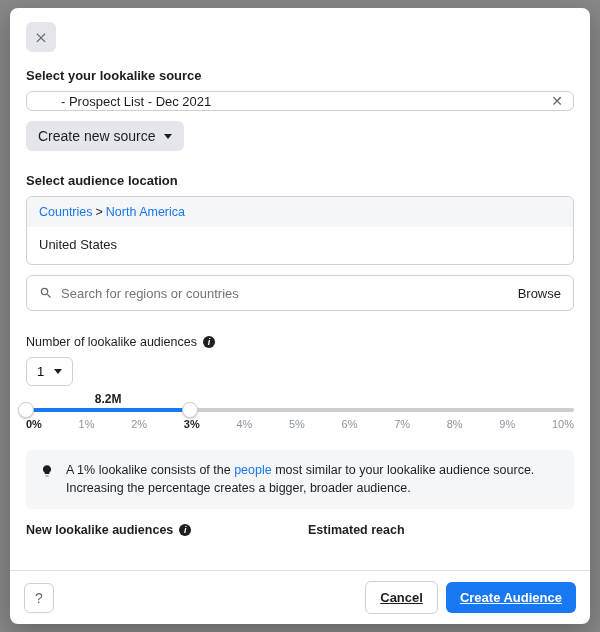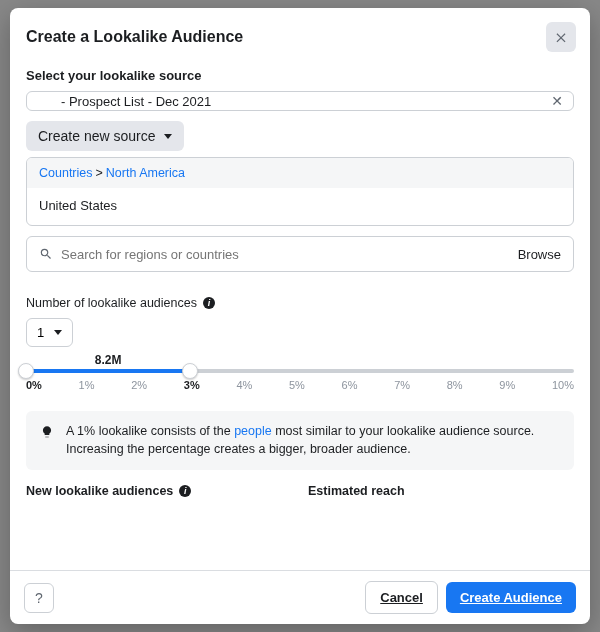--- a/index.html
+++ b/index.html
@@ -62,40 +62,40 @@
   .btn { padding: 8px 14px; border-radius: 6px; font-size: 13px; font-weight: 600; cursor: pointer; border: none; text-decoration: underline; }
   .btn-cancel { background: #fff; border: 1px solid #ccd0d5; color: #1c1e21; }
   .btn-primary { background: #1877f2; color: #fff; }
 </style>
 </head>
 <body>
 
 <div class="modal">
 
   <div class="modal-header">
-    <div class="modal-title">Create a Lookalike Audience</div>
     <div class="close-btn">
       <svg viewBox="0 0 24 24">
           <path d="M18.3 5.71L12 12.01l-6.3-6.3-1.41 1.41 6.3 6.3-6.3 6.3 1.41 1.41 6.3-6.3 6.3 6.3 1.41-1.41-6.3-6.3 6.3-6.3z"></path>
         </svg>
     </div>
   </div>
 
   <div class="modal-body">
 
     <div class="section-label">Select your lookalike source</div>
     <div class="source-input">
       <span style="padding-left:24px">- Prospect List - Dec 2021</span>
       <span class="clear">✕</span>
     </div>
     <div class="create-source">
       <span>Create new source</span>
       <span class="caret-down"></span>
     </div>
 
+    <div class="section-label" style="margin-top:22px">Select audience location</div>
     <div class="location-box">
       <div class="loc-header">
         <a>Countries</a><span class="loc-sep">&gt;</span><a>North America</a>
       </div>
       <div class="loc-body">United States</div>
     </div>
     <div class="search-row">
       <svg viewBox="0 0 24 24">
           <path d="M15.5 14h-.79l-.28-.27A6.471 6.471 0 0016 9.5 6.5 6.5 0 109.5 16c1.61 0 3.09-.59 4.23-1.57l.27.28v.79l5 4.99L20.49 19l-4.99-5zm-6 0C7.01 14 5 11.99 5 9.5S7.01 5 9.5 5 14 7.01 14 9.5 11.99 14 9.5 14z"></path>
         </svg>

